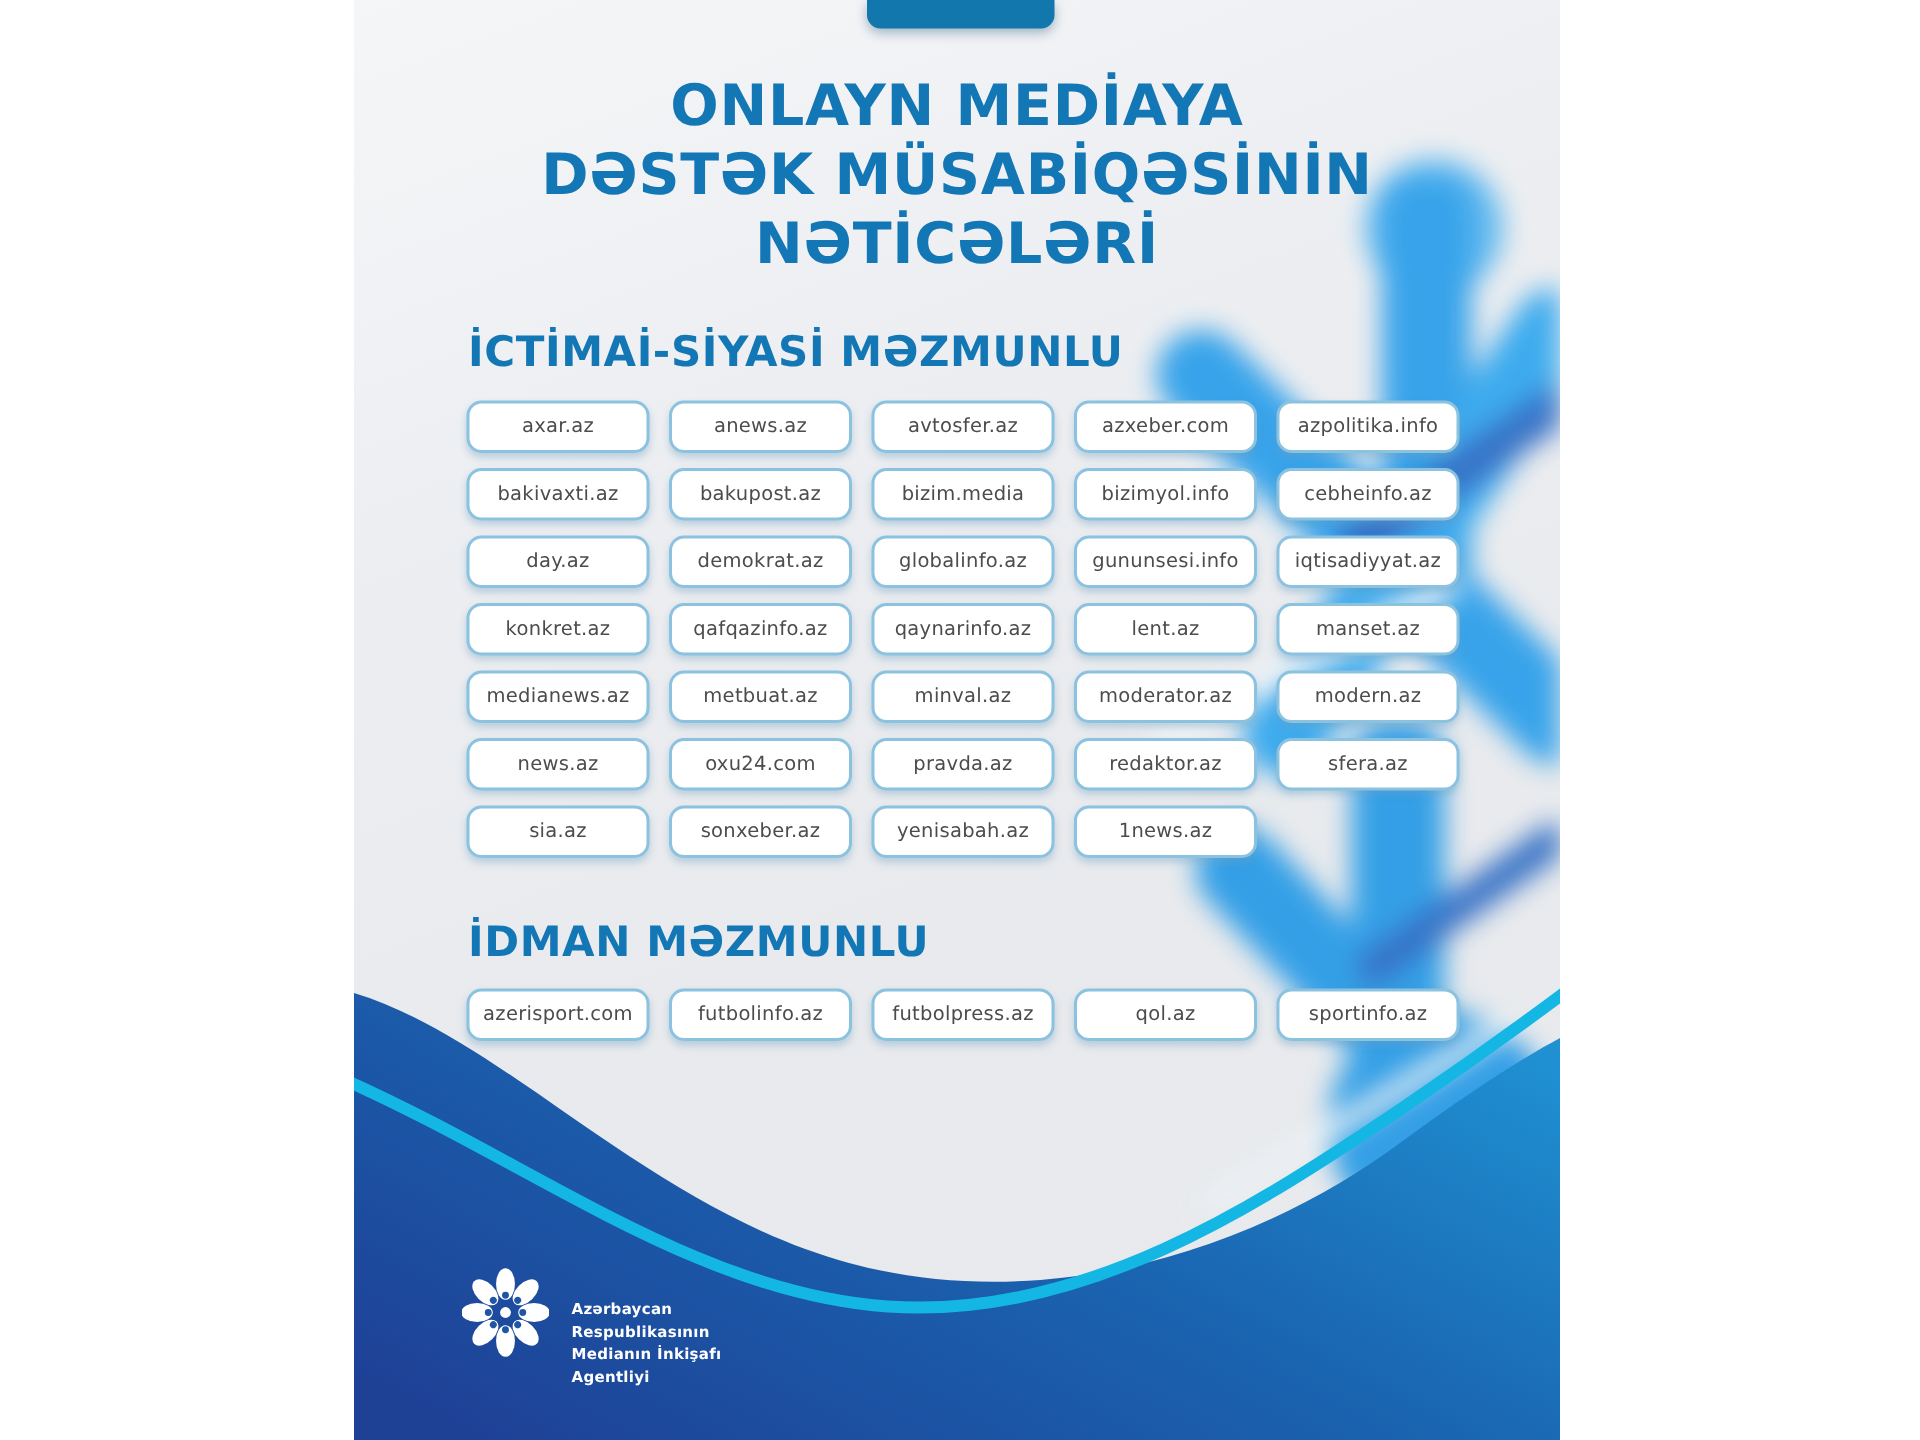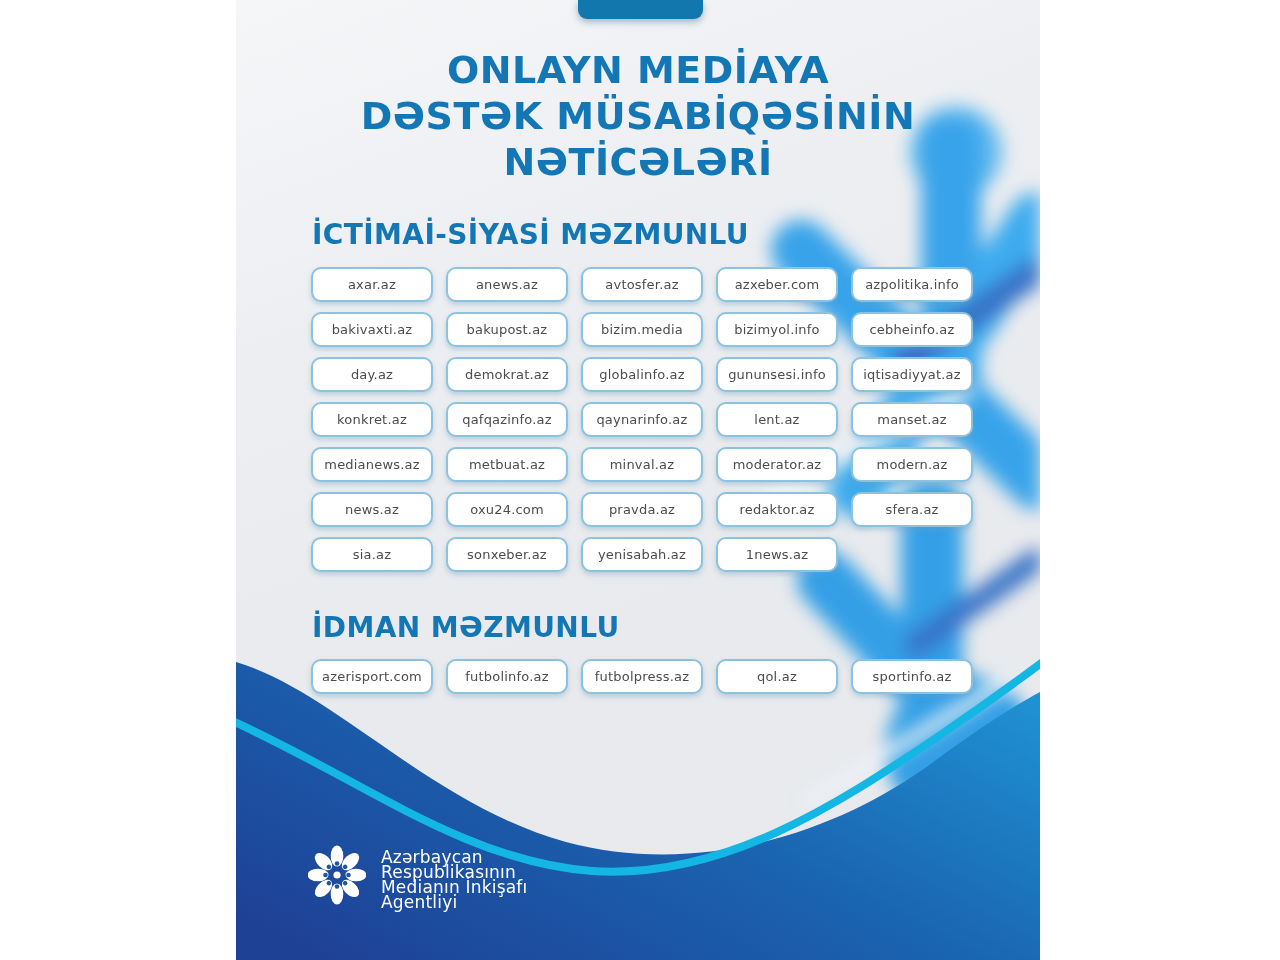--- a/index.html
+++ b/index.html
@@ -53,22 +53,22 @@
     display:flex;align-items:center;justify-content:center;
     font-size:13px;font-weight:400;color:#4c4c4c;letter-spacing:.2px;
     box-shadow:0 3px 5px rgba(110,160,195,.38);
     white-space:nowrap;
   }
 
   .footer{
     position:absolute;left:72px;top:841px;display:flex;align-items:flex-start;gap:15px;
   }
   .org-name{
-    color:#ffffff;font-size:17px;line-height:15px;font-weight:400;letter-spacing:.2px;
-    margin-top:9px;
+    color:#ffffff;font-size:10px;line-height:15px;font-weight:700;letter-spacing:.2px;
+    margin-top:25px;
   }
 </style>
 </head>
 <body>
 
 <div class="page">
   <div class="card">
 
     <svg class="deco-glow" viewBox="0 0 334 820">
       <circle cx="250" cy="92" r="46" fill="#37a9ef" opacity="0.8"></circle>

